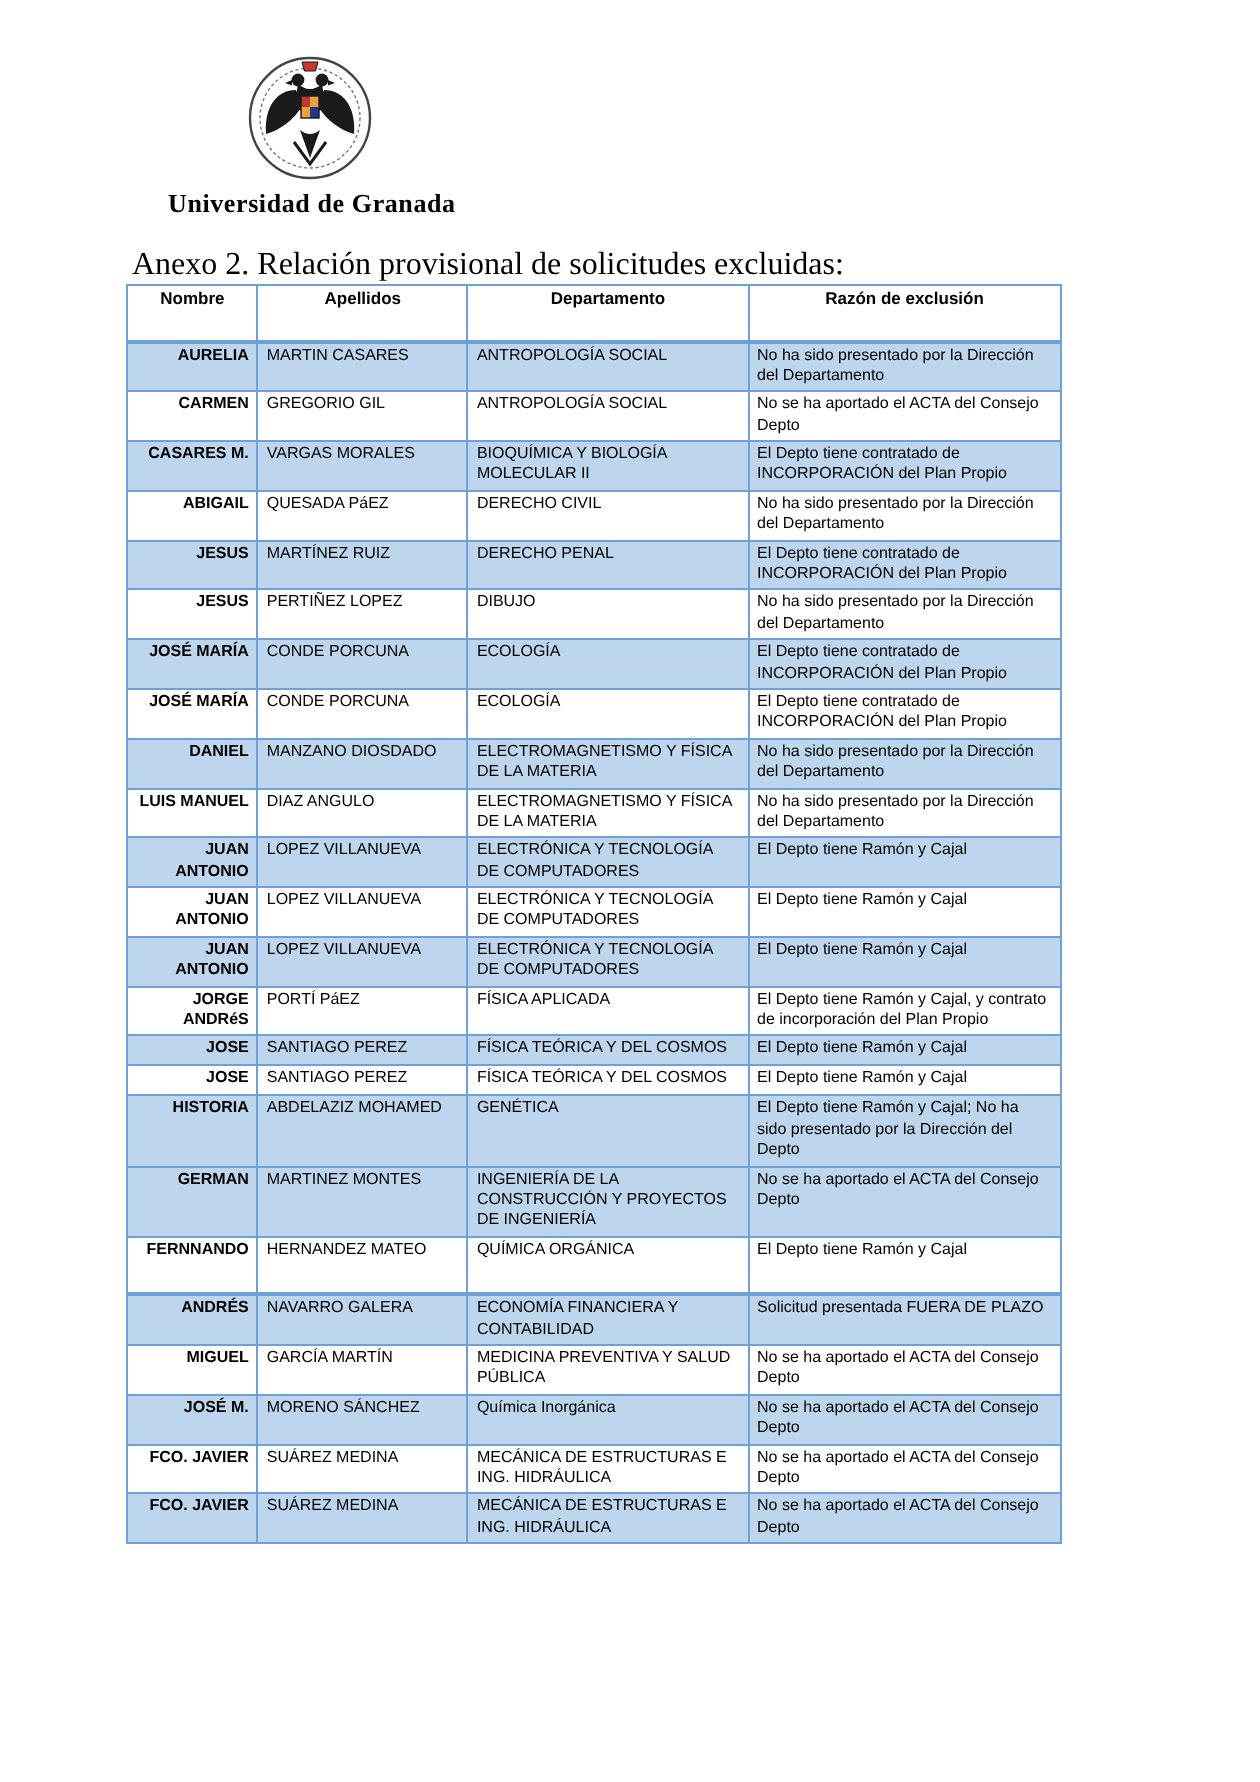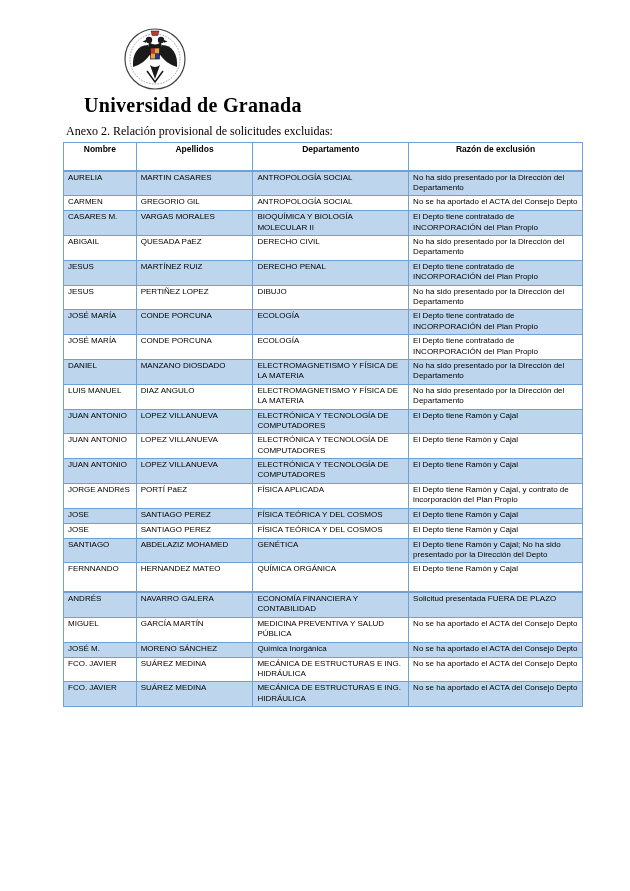--- a/index.html
+++ b/index.html
@@ -16,31 +16,31 @@
     font-family:"Liberation Sans",sans-serif;
     overflow:hidden;
   }
   .page{position:relative;width:630px;height:891px;}
   .logo-wrap{
     position:absolute;left:122px;top:27px;width:66px;height:68px;
   }
   .uni-name{
     position:absolute;left:84px;top:94px;width:260px;
     font-family:"Liberation Serif",serif;
-    font-weight:bold;font-size:20px;letter-spacing:0.3px;
+    font-weight:bold;font-size:13px;letter-spacing:0.3px;
     color:#000;
   }
   .doc-title{
     position:absolute;left:66px;top:124px;width:420px;
     font-family:"Liberation Serif",serif;
-    font-size:12px;color:#000;
+    font-size:16px;color:#000;
   }
   table.excluded{
     position:absolute;left:63px;top:142px;
-    width:520px;
+    width:468px;
     border-collapse:collapse;
     table-layout:fixed;
     border:1.5px solid var(--border);
   }
   col.c1{width:14%;} col.c2{width:22.5%;} col.c3{width:30%;} col.c4{width:33.5%;}
   th,td{
     border:1px solid var(--border);
     font-size:8px;
     line-height:1.3;
     padding:1px 4px 2px 4px;
@@ -50,21 +50,21 @@
   }
   th{
     font-weight:bold;
     font-size:8.5px;
     text-align:center;
     height:28px;
     border-bottom:2.5px solid var(--border);
     background:#ffffff;
   }
   td{height:15px;}
-  td.c-nombre{font-weight:normal;}
+  td.c-nombre{font-weight:bold;text-align:right;}
   tr.shaded td{background:var(--shaded);}
   td.center{}
   tr.tall td{height:29px;}
   tr.thick-top td{border-top:2px solid var(--border);}
 </style>
 </head>
 <body>
 
 <div class="page">
 
@@ -208,24 +208,30 @@
       <td class="c-departamento">FÍSICA TEÓRICA Y DEL COSMOS</td>
       <td class="c-razon">El Depto tiene Ramón y Cajal</td>
     </tr>
         <tr>
       <td class="c-nombre">JOSE</td>
       <td class="c-apellidos">SANTIAGO PEREZ</td>
       <td class="c-departamento">FÍSICA TEÓRICA Y DEL COSMOS</td>
       <td class="c-razon">El Depto tiene Ramón y Cajal</td>
     </tr>
         <tr class="shaded">
-      <td class="c-nombre">SANTIAGO</td>
+      <td class="c-nombre">HISTORIA</td>
       <td class="c-apellidos">ABDELAZIZ MOHAMED</td>
       <td class="c-departamento">GENÉTICA</td>
       <td class="c-razon">El Depto tiene Ramón y Cajal; No ha sido presentado por la Dirección del Depto</td>
+    </tr>
+        <tr class="shaded">
+      <td class="c-nombre">GERMAN</td>
+      <td class="c-apellidos">MARTINEZ MONTES</td>
+      <td class="c-departamento">INGENIERÍA DE LA CONSTRUCCIÓN Y PROYECTOS DE INGENIERÍA</td>
+      <td class="c-razon">No se ha aportado el ACTA del Consejo Depto</td>
     </tr>
         <tr class="tall">
       <td class="c-nombre">FERNNANDO</td>
       <td class="c-apellidos">HERNANDEZ MATEO</td>
       <td class="c-departamento">QUÍMICA ORGÁNICA</td>
       <td class="c-razon">El Depto tiene Ramón y Cajal</td>
     </tr>
         <tr class="shaded thick-top">
       <td class="c-nombre">ANDRÉS</td>
       <td class="c-apellidos">NAVARRO GALERA</td>

